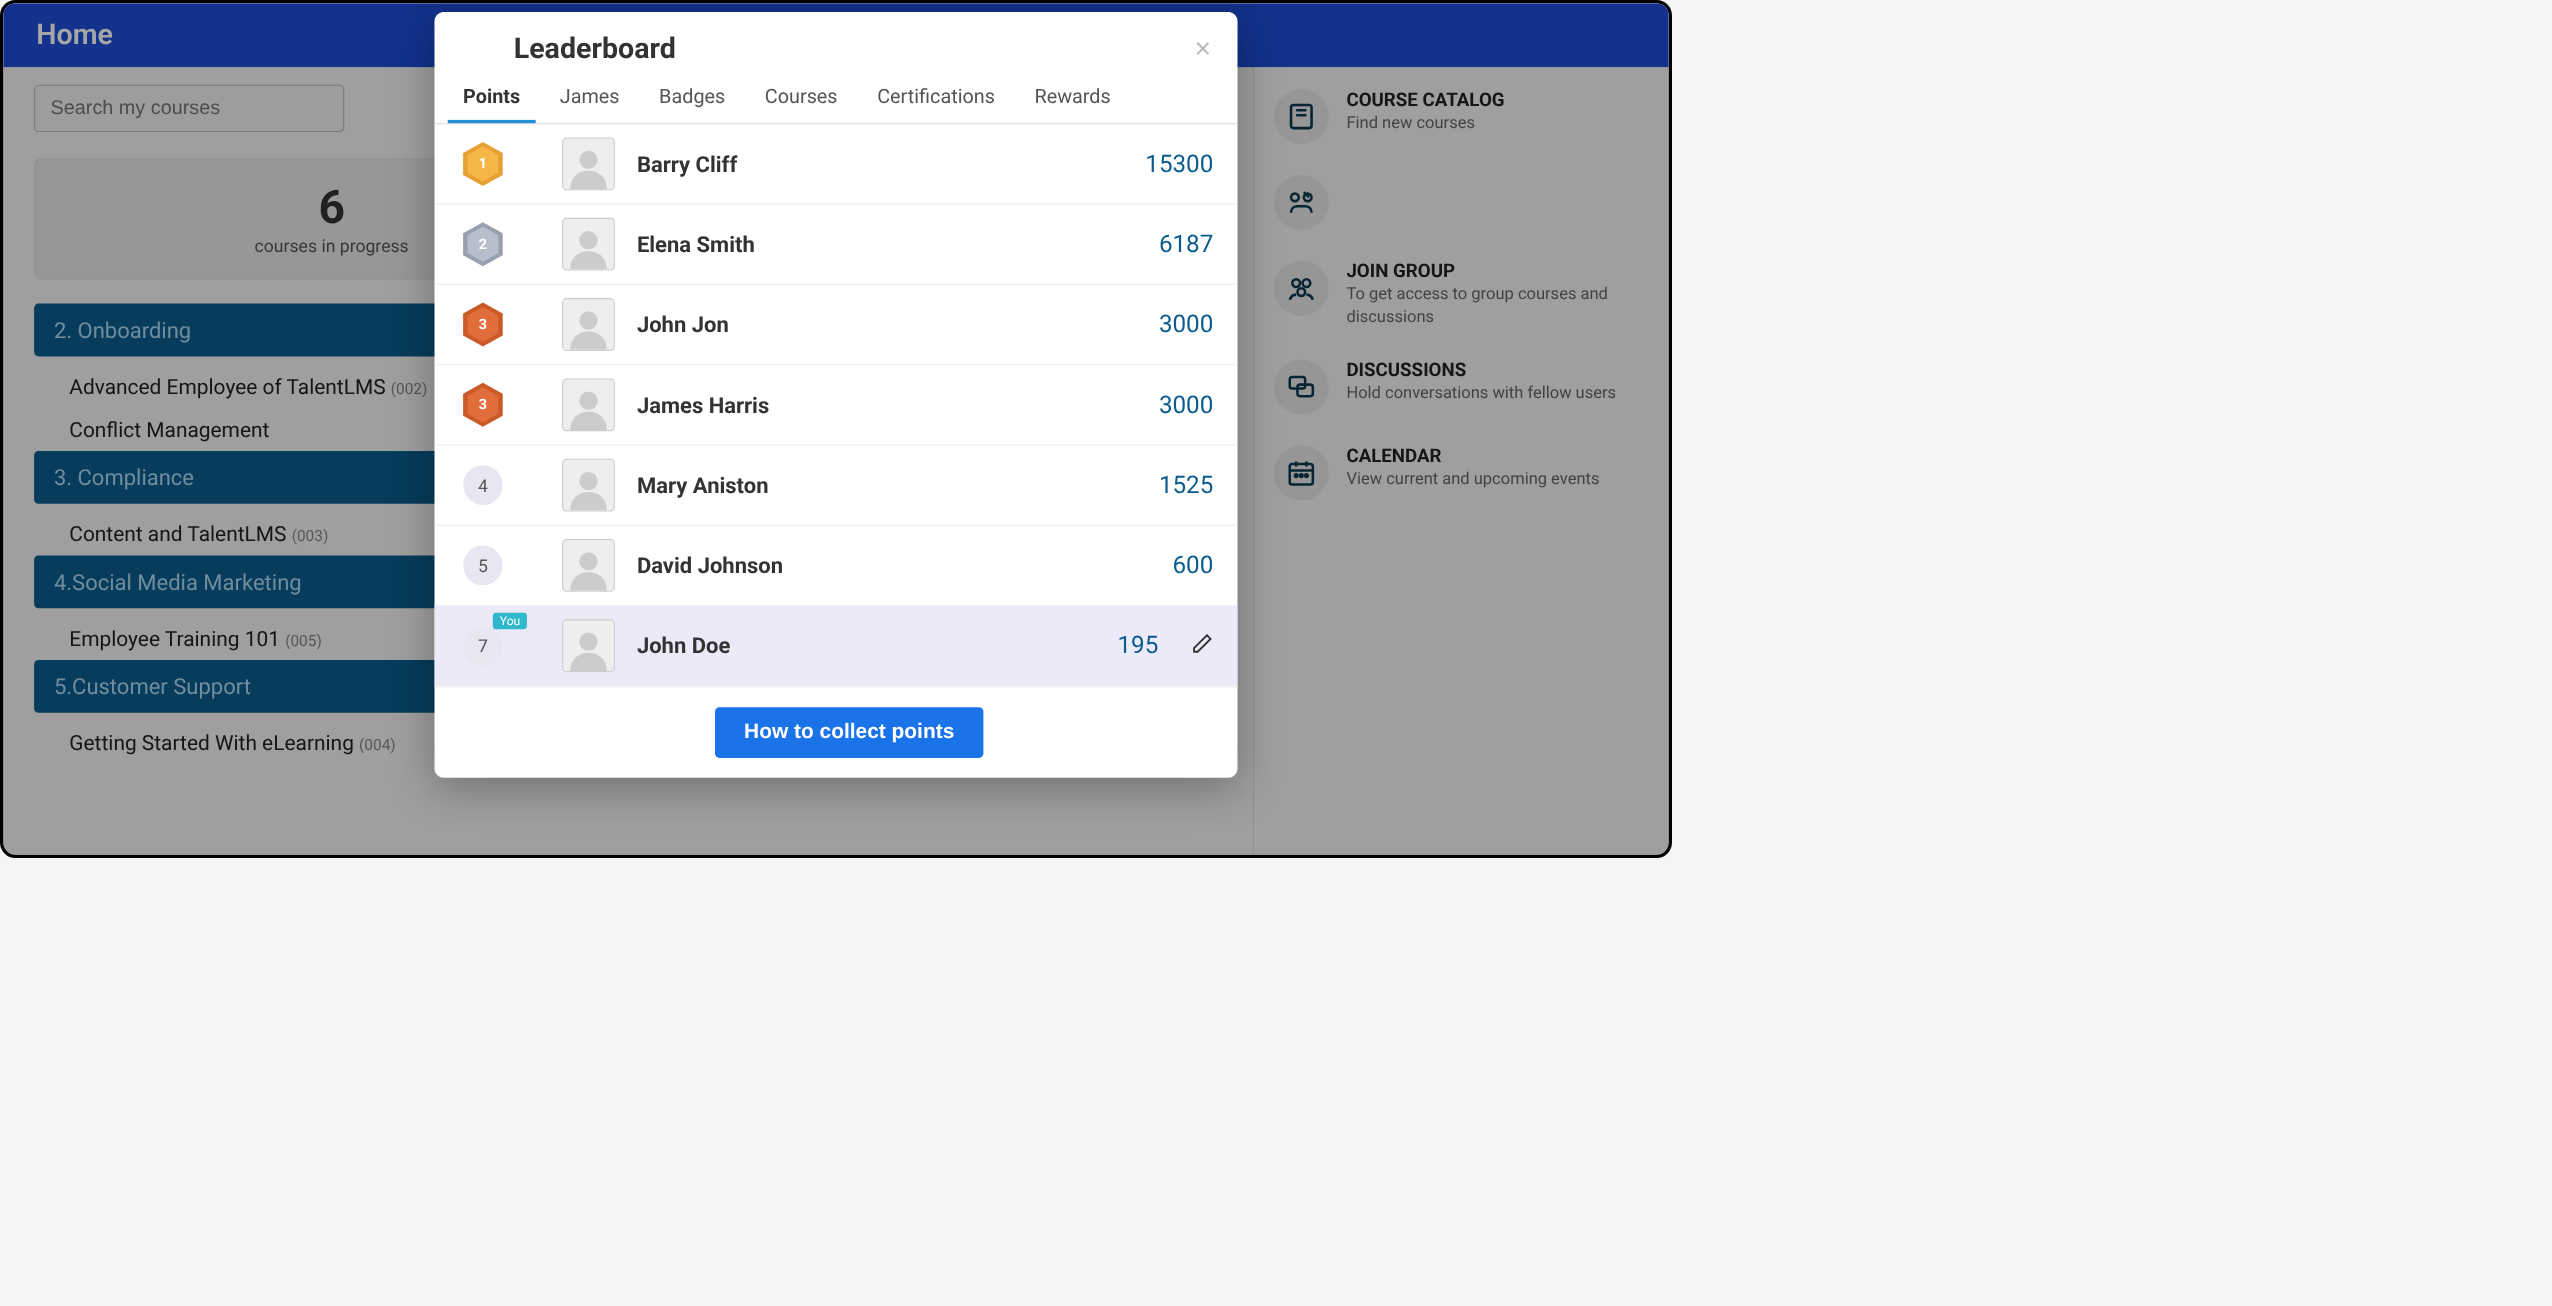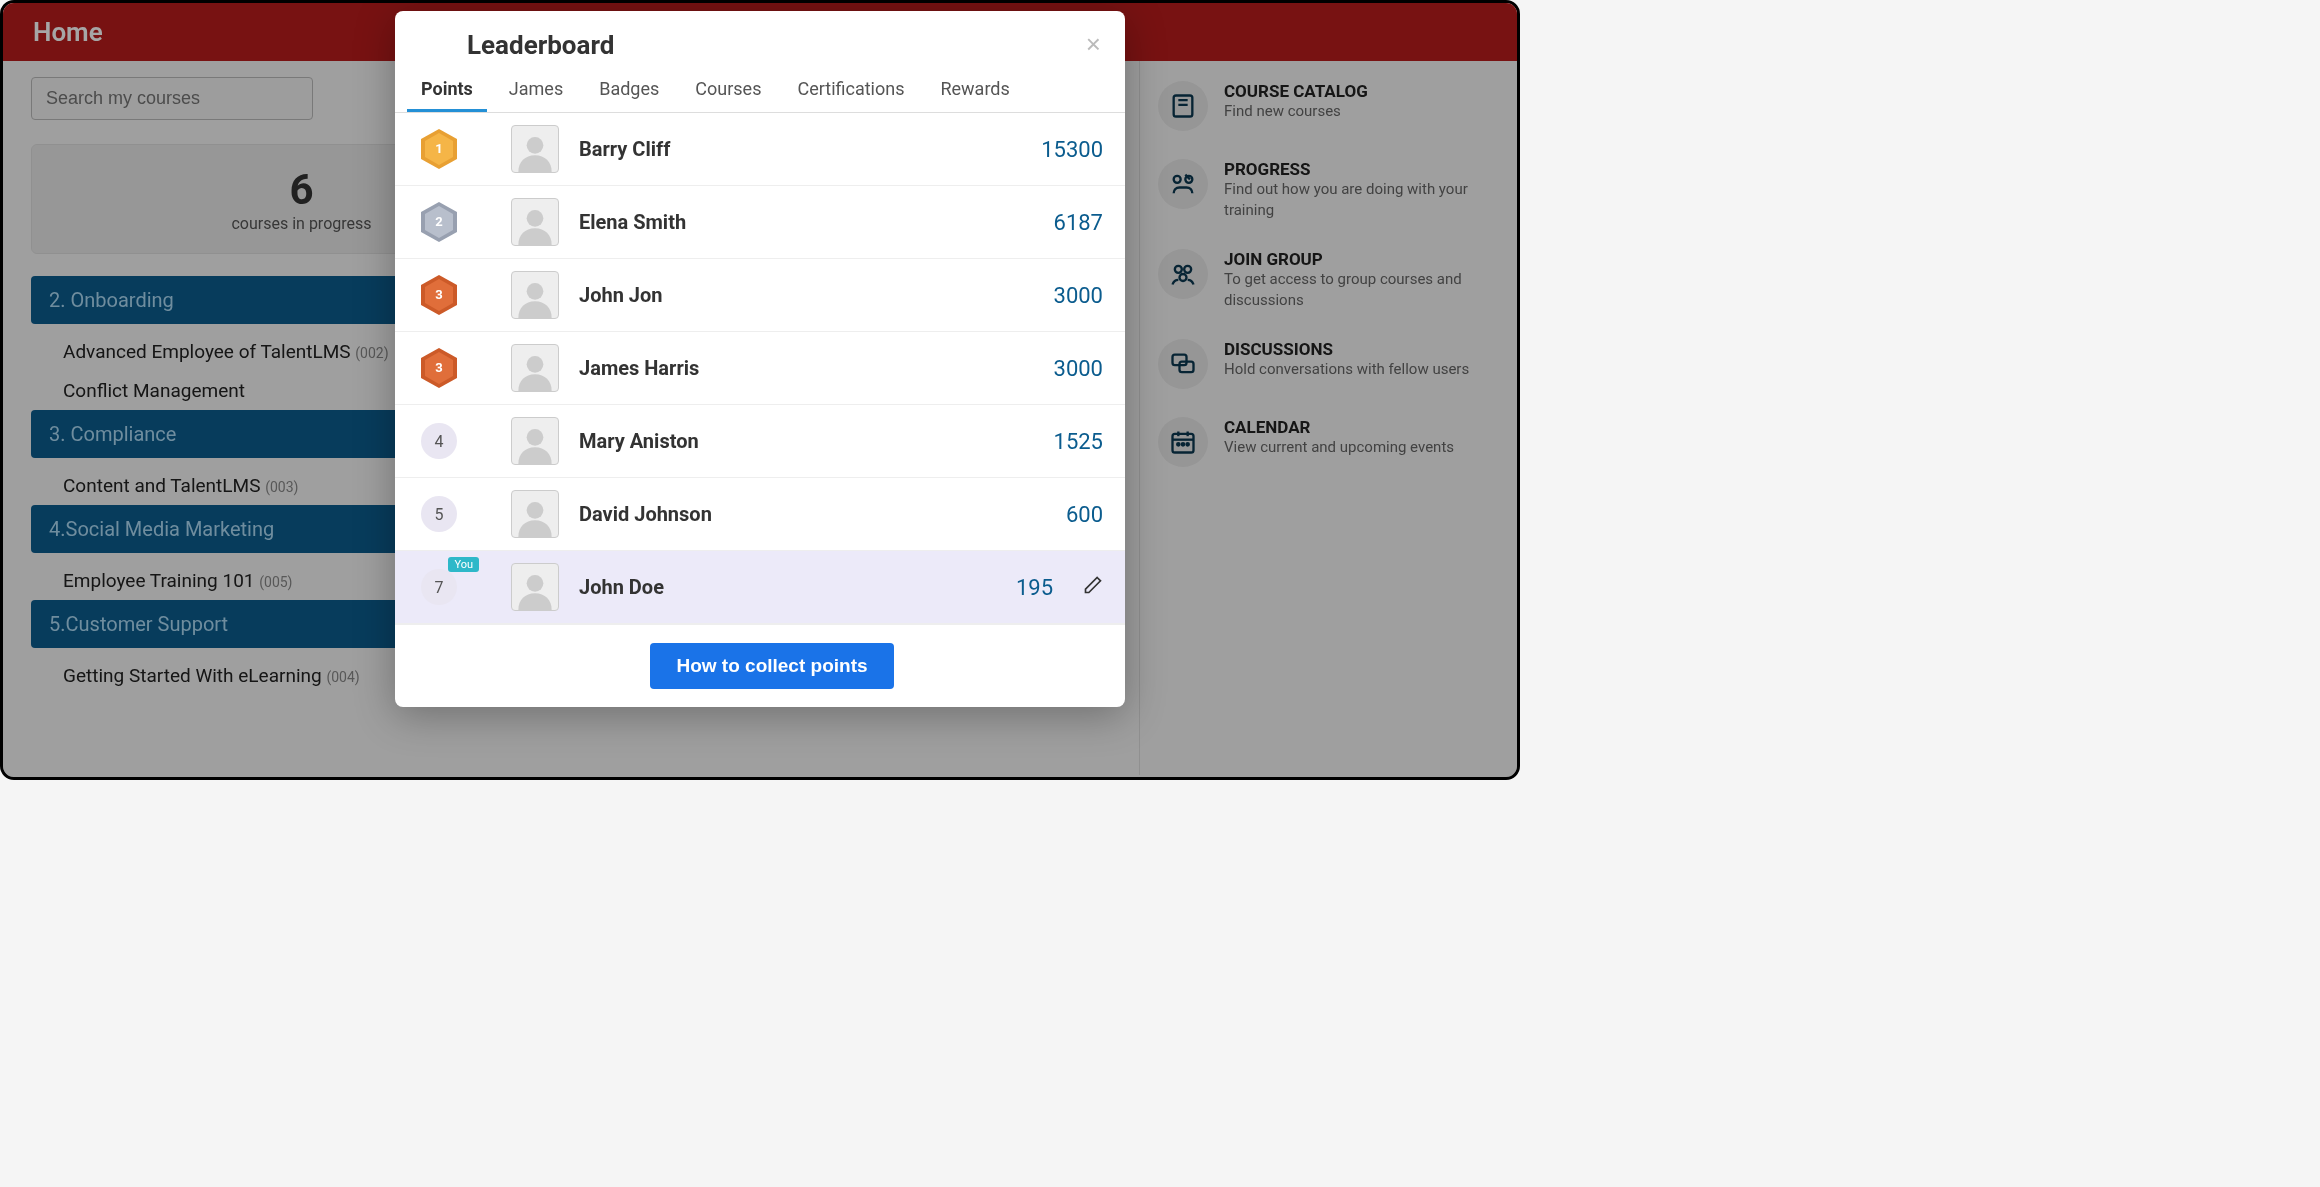--- a/index.html
+++ b/index.html
@@ -8,21 +8,21 @@
       background: #f5f5f5;
       width: 1520px;
       height: 780px;
       position: relative;
       overflow: hidden;
       border: 3px solid #000;
       border-radius: 14px;
     }
     
     .header {
-      background: #b91c1c;
+      background: #1d4ed8;
       padding: 14px 30px;
       color: #fff;
     }
     .header-title {
       font-size: 26px;
       font-weight: 600;
     }
     
     .main {
       display: flex;
@@ -335,24 +335,20 @@
         </div>
         <div class="side-item">
     <div class="side-icon">
             <svg viewBox="0 0 24 24" fill="none" stroke="#0b3850" stroke-width="2">
               <circle cx="7" cy="8" r="3"></circle>
               <circle cx="17" cy="8" r="3"></circle>
               <path d="M4 20c0-3 2-5 5-5h6c3 0 5 2 5 5"></path>
               <path d="M14 4l4 4"></path>
             </svg>
           </div>
-    <div class="side-text">
-      <div class="side-title">PROGRESS</div>
-      <div class="side-desc">Find out how you are doing with your training</div>
-    </div>
         </div>
         <div class="side-item">
     <div class="side-icon">
             <svg viewBox="0 0 24 24" fill="none" stroke="#0b3850" stroke-width="2">
               <circle cx="8" cy="8" r="3"></circle>
               <circle cx="16" cy="8" r="3"></circle>
               <circle cx="12" cy="15" r="3"></circle>
               <path d="M3 21c1-3 3-4 5-4M21 21c-1-3-3-4-5-4"></path>
             </svg>
           </div>

